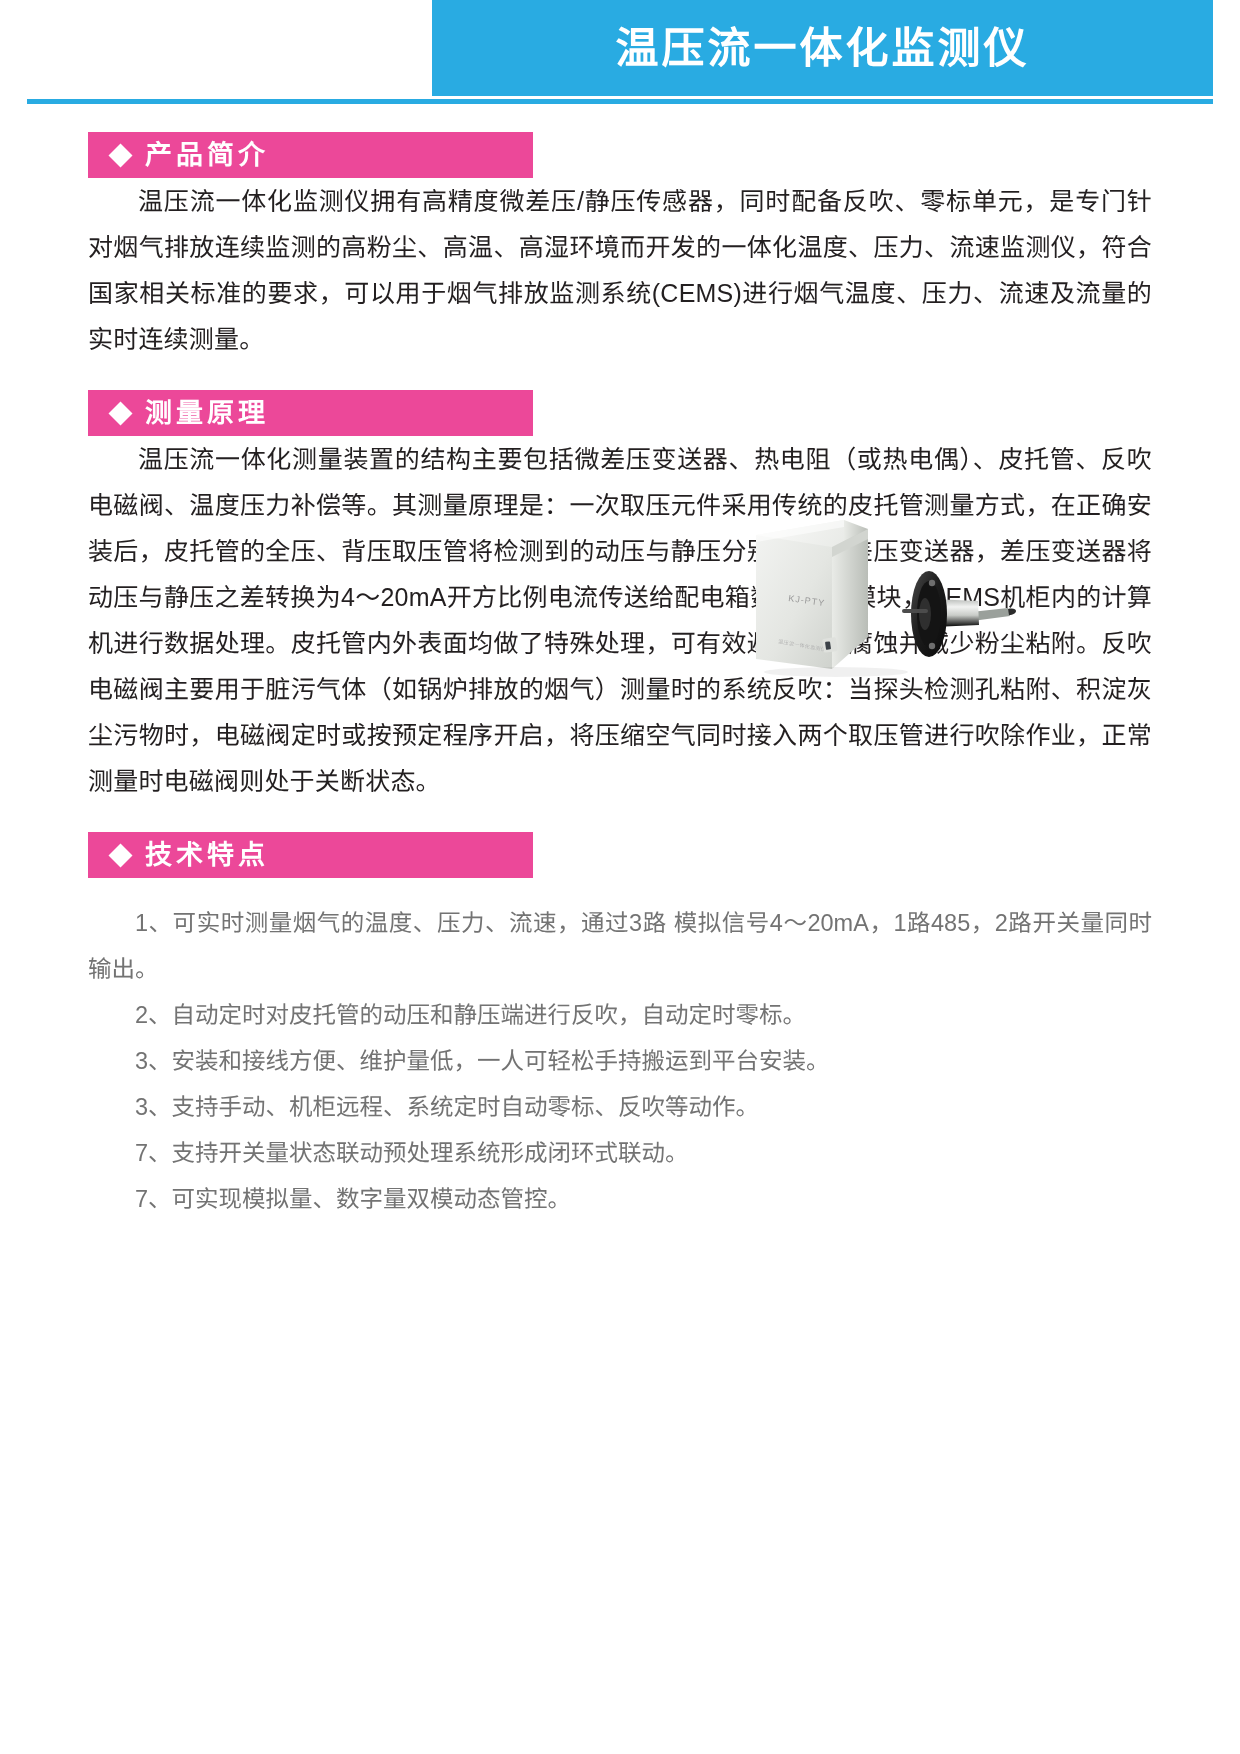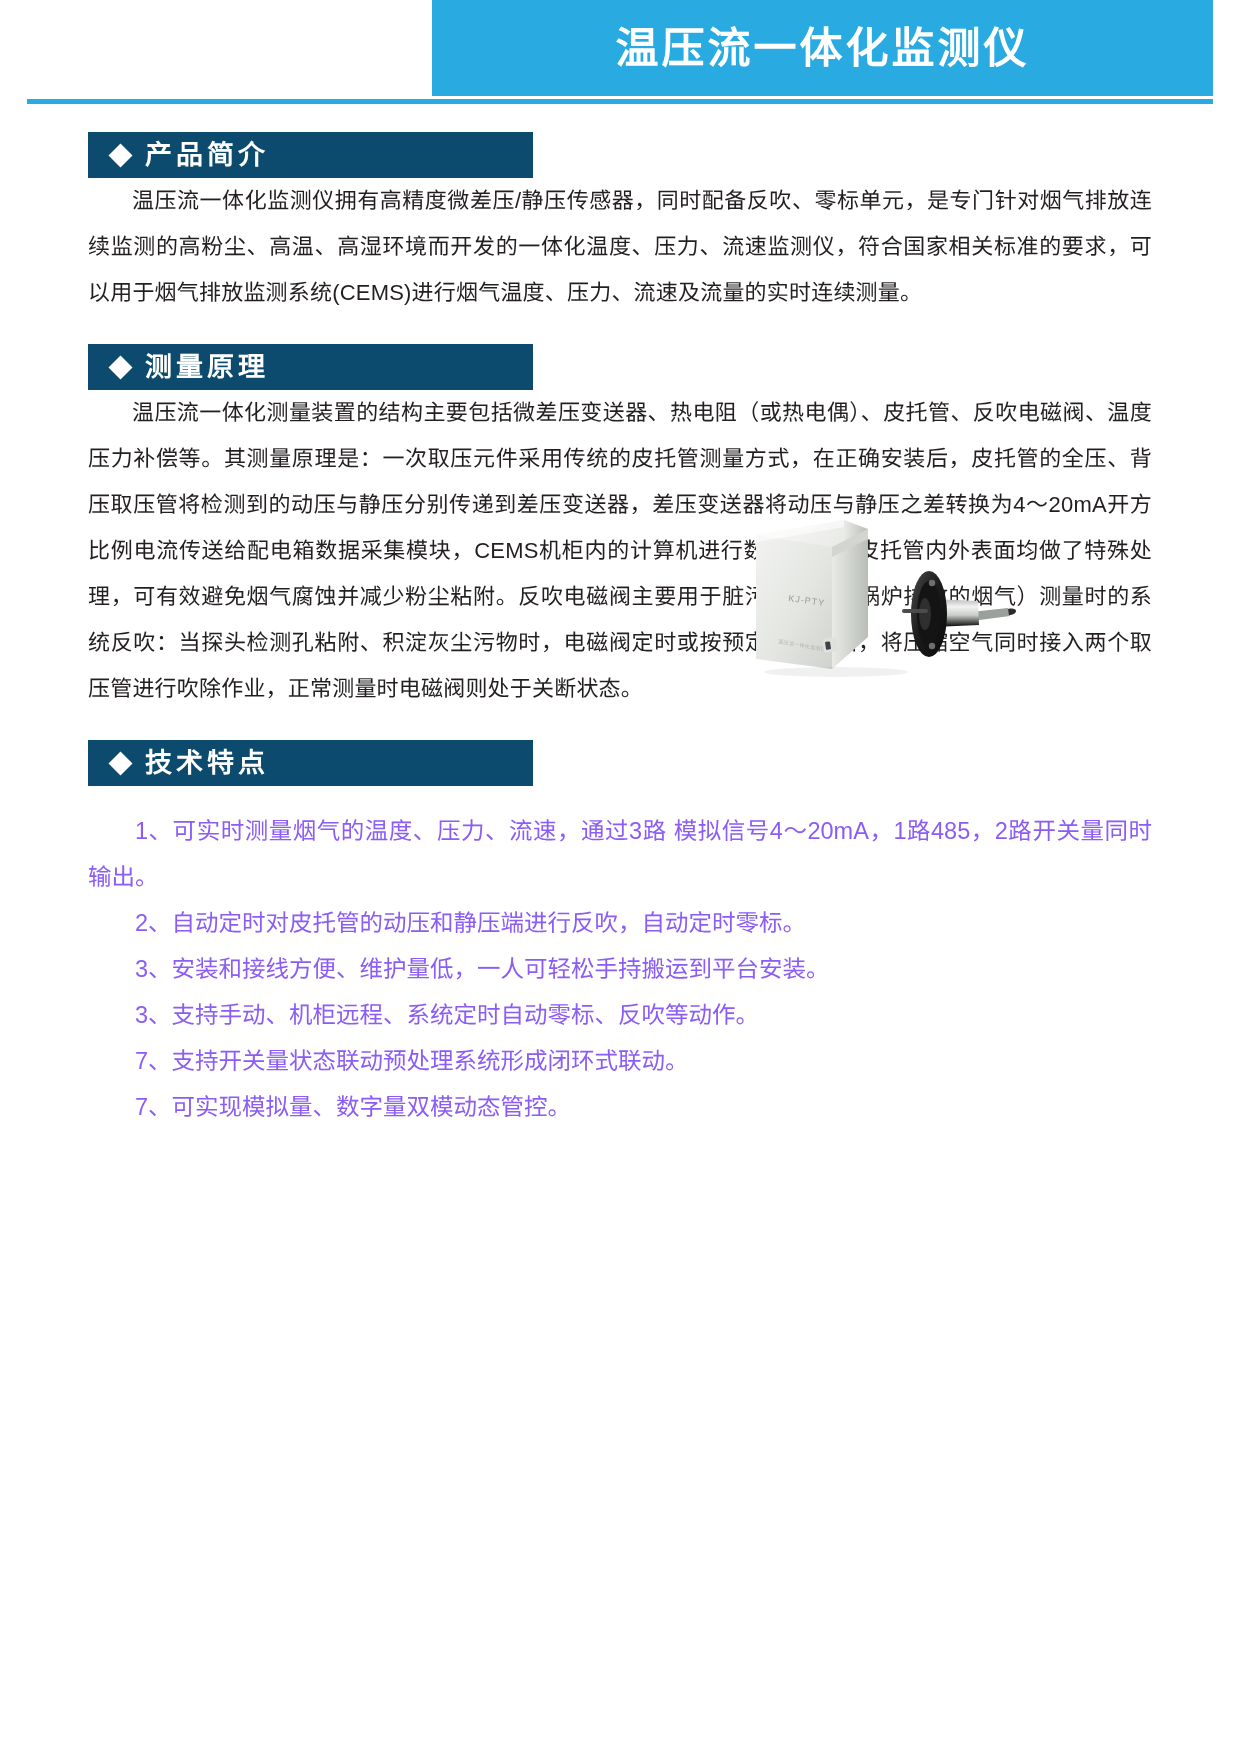--- a/index.html
+++ b/index.html
@@ -56,21 +56,21 @@
   }
 
   
   .content {
     position: relative;
     padding: 0 88px 0 88px;
   }
 
   
   .section-band {
-    background: #0c4a6e;
+    background: #ec4899;
     height: 46px;
     display: flex;
     align-items: center;
     padding-left: 24px;
     box-sizing: border-box;
     color: #ffffff;
     width: 445px;
   }
   .section-band .diamond-icon {
     display: inline-block;
@@ -84,21 +84,21 @@
   .section-band .section-title-text {
     font-size: 27px;
     font-weight: bold;
     letter-spacing: 4px;
     line-height: 1;
     white-space: nowrap;
   }
 
   
   .body-para {
-    font-size: 22px;
+    font-size: 25px;
     line-height: 46px;
     text-align: justify;
     text-justify: inter-ideograph;
     text-indent: 2em;
     margin: 0;
     color: #231f20;
     letter-spacing: 0.2px;
   }
 
   .intro-block {
@@ -131,21 +131,21 @@
     margin-top: 28px;
   }
   .feature-list {
     margin: 22px 0 0 0;
     padding: 0;
     list-style: none;
   }
   .feature-list li {
     font-size: 23.5px;
     line-height: 46px;
-    color: #8b5cf6;
+    color: #737373;
     text-indent: 2em;
     text-align: justify;
     text-justify: inter-ideograph;
     width: 1064px;
     margin: 0;
   }
 </style>
 </head>
 <body>
 

